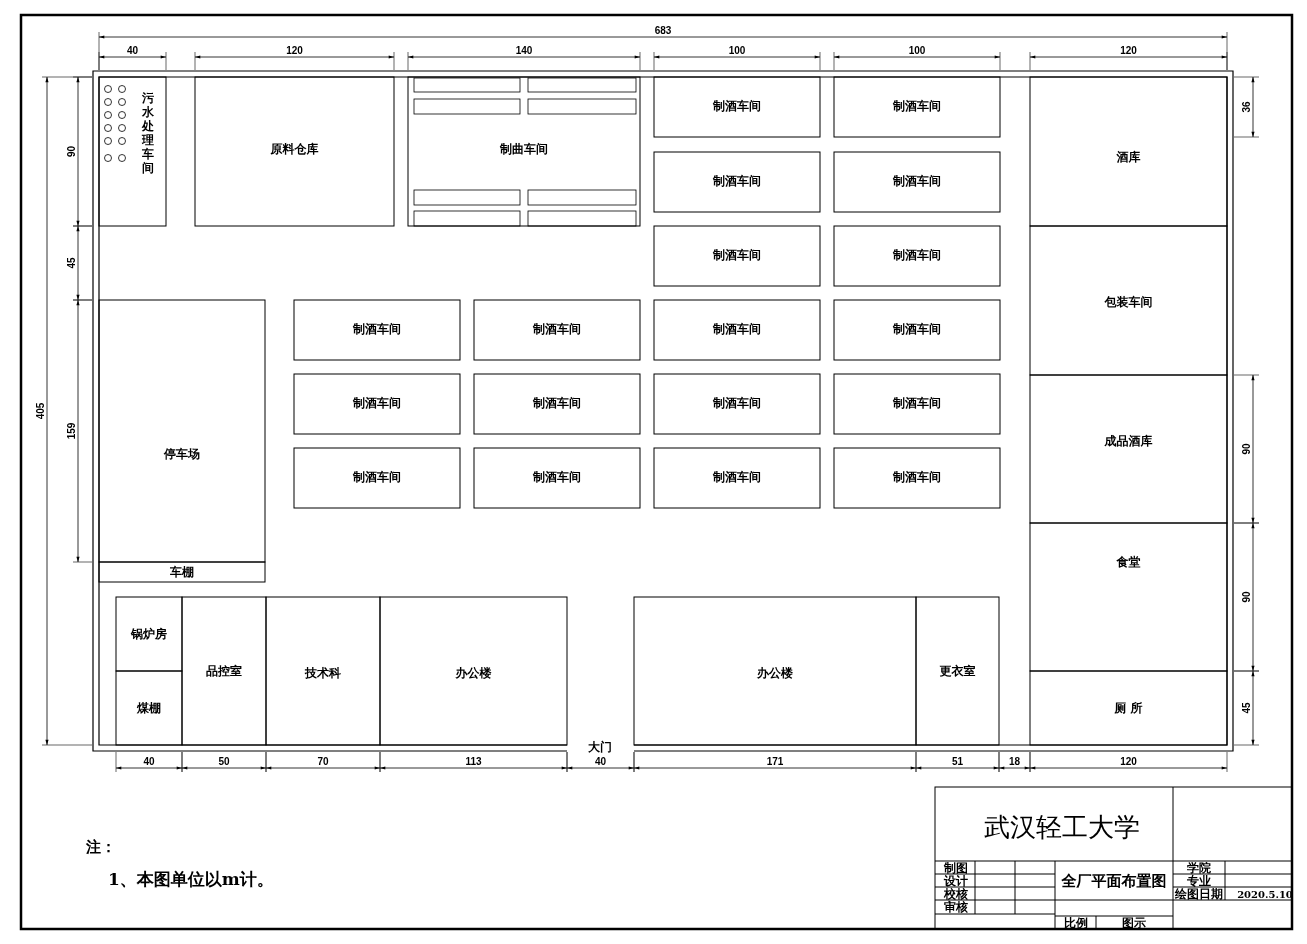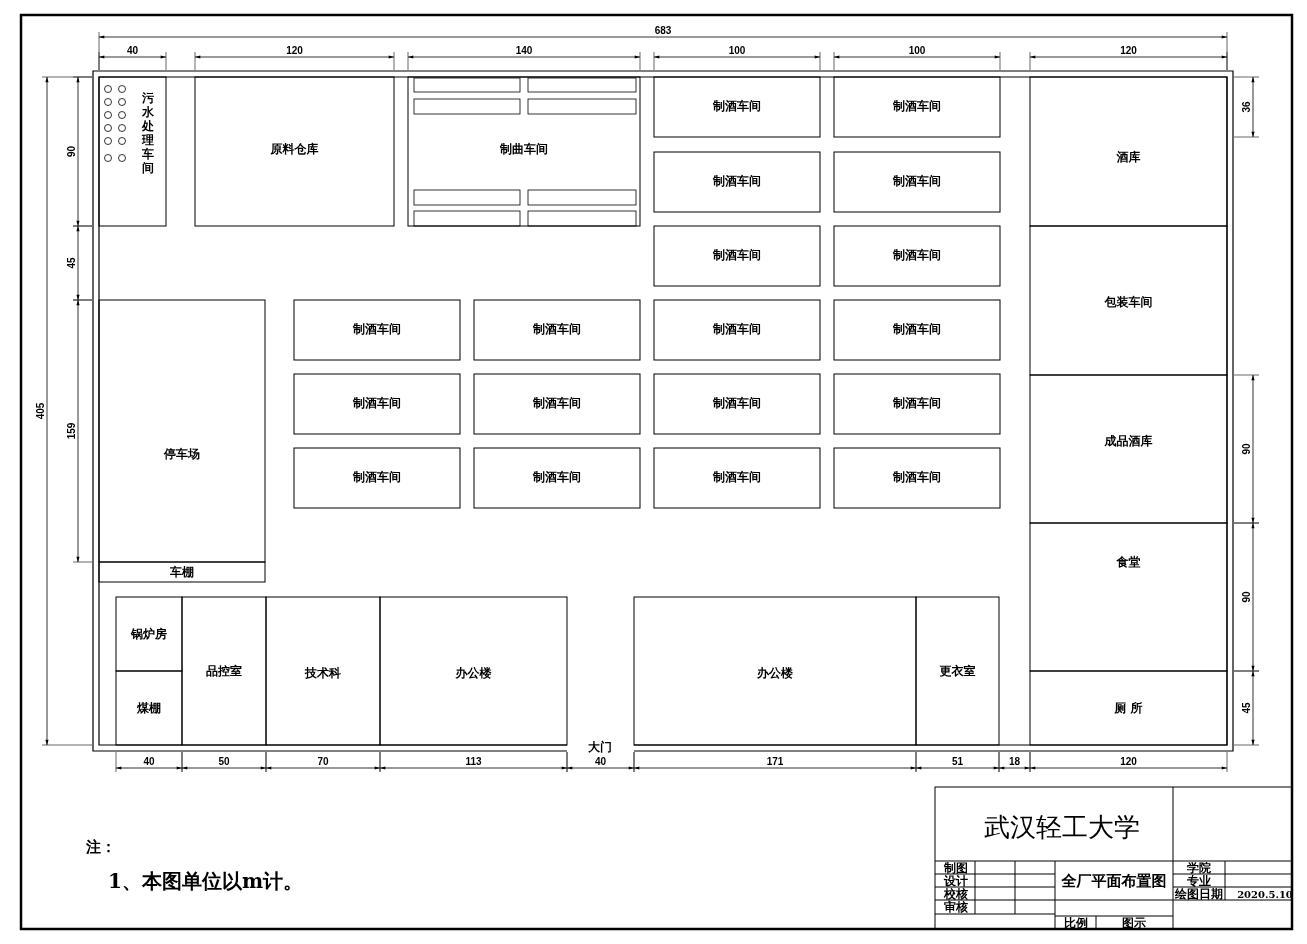--- a/index.html
+++ b/index.html
@@ -382,13 +382,13 @@
   <text class="lbl" x="944" y="911" font-size="10">审核</text>
   <text class="lbl" x="1199" y="872" text-anchor="middle" font-size="10">学院</text>
   <text class="lbl" x="1199" y="885" text-anchor="middle" font-size="10">专业</text>
   <text class="lbl" x="1199" y="898" text-anchor="middle" font-size="10">绘图日期</text>
   <text class="serif" x="1265" y="898" text-anchor="middle" font-size="10" font-weight="bold">2020.5.10</text>
   <text class="lbl" x="1076" y="927" text-anchor="middle" font-size="10">比例</text>
   <text class="lbl" x="1134" y="927" text-anchor="middle" font-size="10">图示</text>
 </svg>
 
 <div class="note" style="left:86px;top:838px;font-size:15px;">注：</div>
-<div class="note" style="left:108px;top:868px;font-size:20px;">1、本图单位以m计。</div>
+<div class="note" style="left:108px;top:868px;font-size:17px;">1、本图单位以m计。</div>
 
 </body></html>

